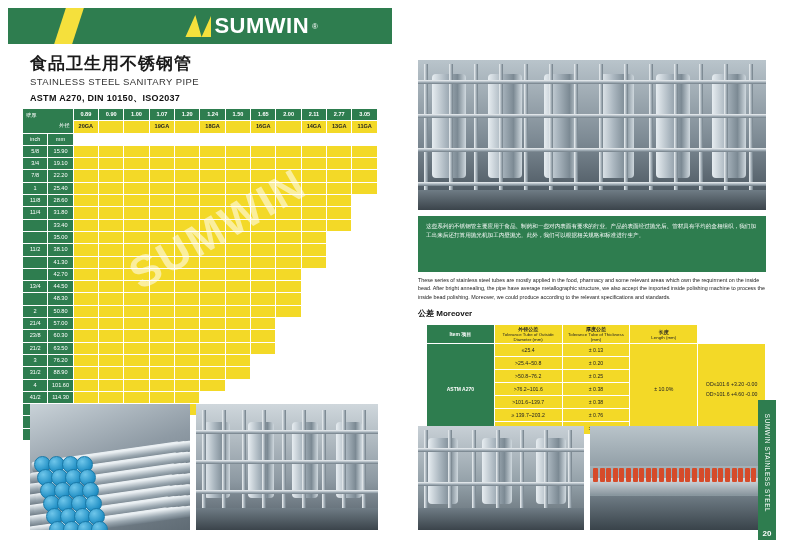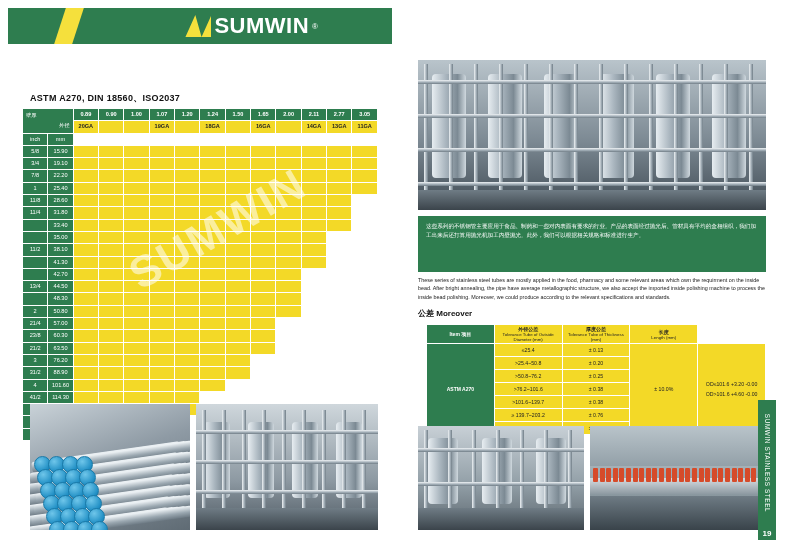--- a/index.html
+++ b/index.html
@@ -183,21 +183,23 @@
 
     <div class="brand-bar">
       <div class="brand-yellow-tab"></div>
       <div class="brand-logo">
         <div class="brand-mark"></div>
         <div class="brand-name">SUMWIN</div>
         <div class="brand-reg">®</div>
       </div>
     </div>
 
-    <div class="title-std">ASTM A270, DIN 18560、ISO2037</div>
+    <div class="title-zh">食品卫生用不锈钢管</div>
+    <div class="title-en">STAINLESS STEEL SANITARY PIPE</div>
+    <div class="title-std">ASTM A270, DIN 10150、ISO2037</div>
 
     <table class="spec-table">
       <tbody id="spec-body">
           <tr>
             <td class="corner" colspan="2" rowspan="2">
               <span class="tl">壁厚</span>
               <span class="br">外径</span>
             </td>
             <td class="hdr-green">0.89</td>
             <td class="hdr-green">0.90</td>
@@ -889,14 +891,14 @@
           <div class="bottles" style="left:154.79999999999998px;top:44px"></div>
           <div class="bottles" style="left:161.39999999999998px;top:44px"></div>
           <div class="bottles" style="left:168px;top:44px"></div>
         </div>
     </div>
   </div>
 
   <div class="side-tab">
     <span>SUMWIN STAINLESS STEEL</span>
   </div>
-  <div class="page-num">19</div>
+  <div class="page-num">20</div>
 </div>
 
 </body></html>

